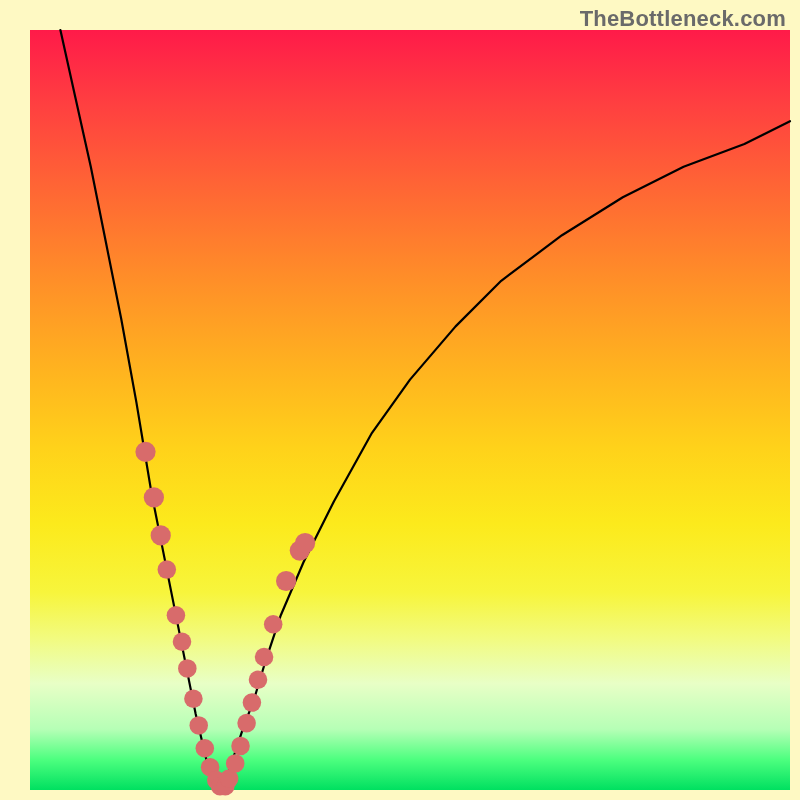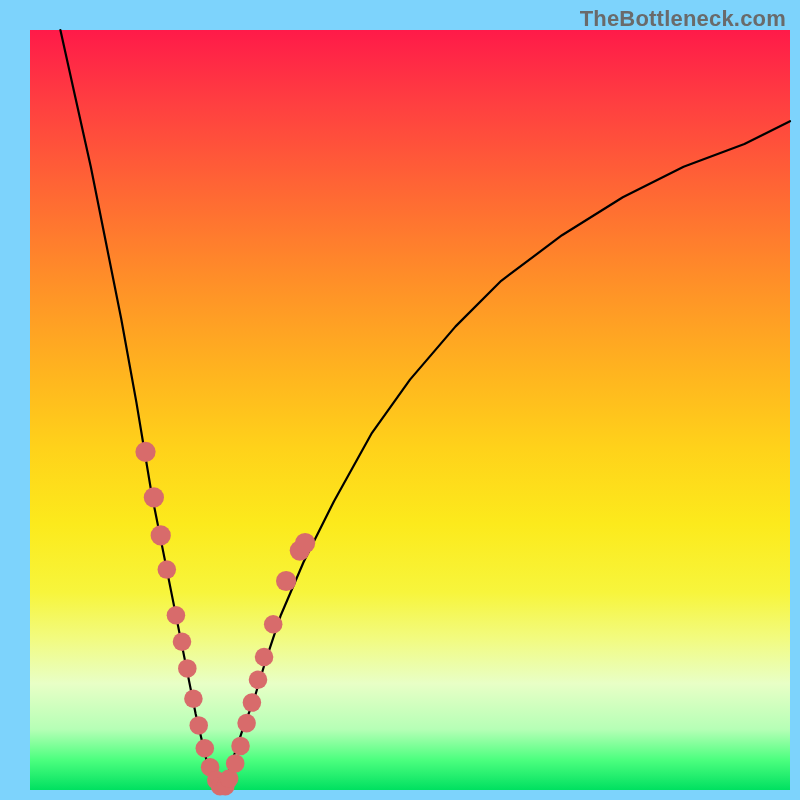--- a/index.html
+++ b/index.html
@@ -8,21 +8,21 @@
     width: 800px;
     height: 800px;
     overflow: hidden;
     background: #000;
     font-family: Arial, Helvetica, sans-serif;
   }
   .frame {
     position: relative;
     width: 800px;
     height: 800px;
-    background: #7dd3fc;
+    background: #fef9c3;
     text-align: center;
   }
   .plot-area {
     position: absolute;
     left: 30px;
     top: 30px;
     width: 760px;
     height: 760px;
     background: linear-gradient(to bottom,
       #ff1a49 0%,

